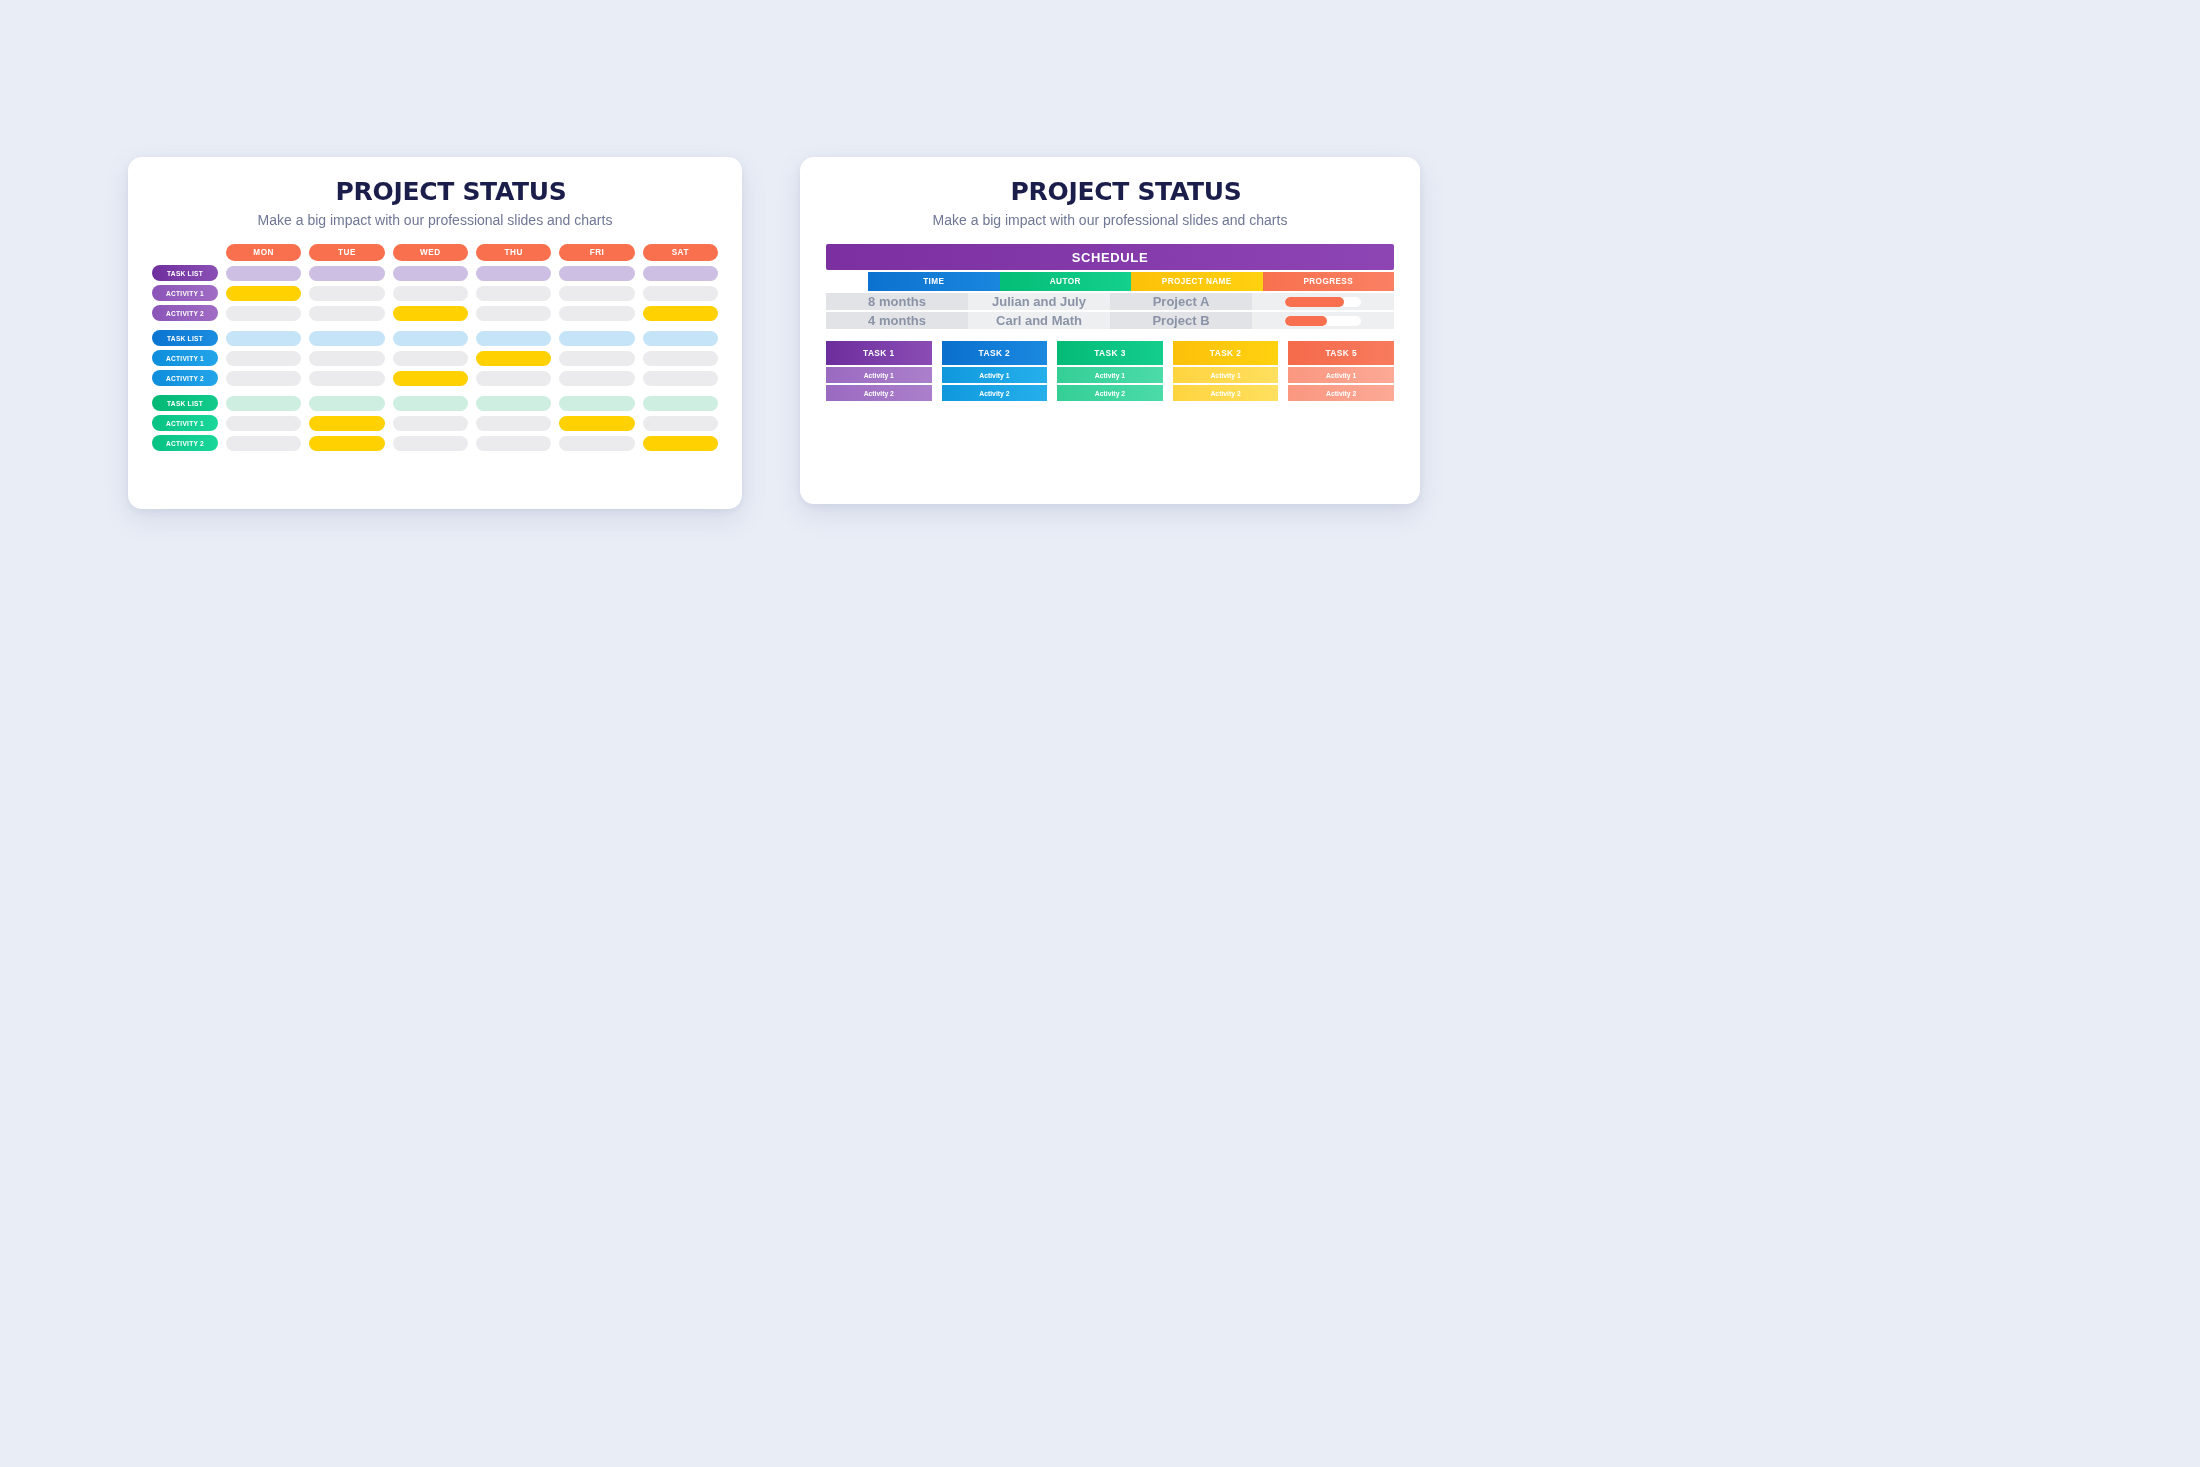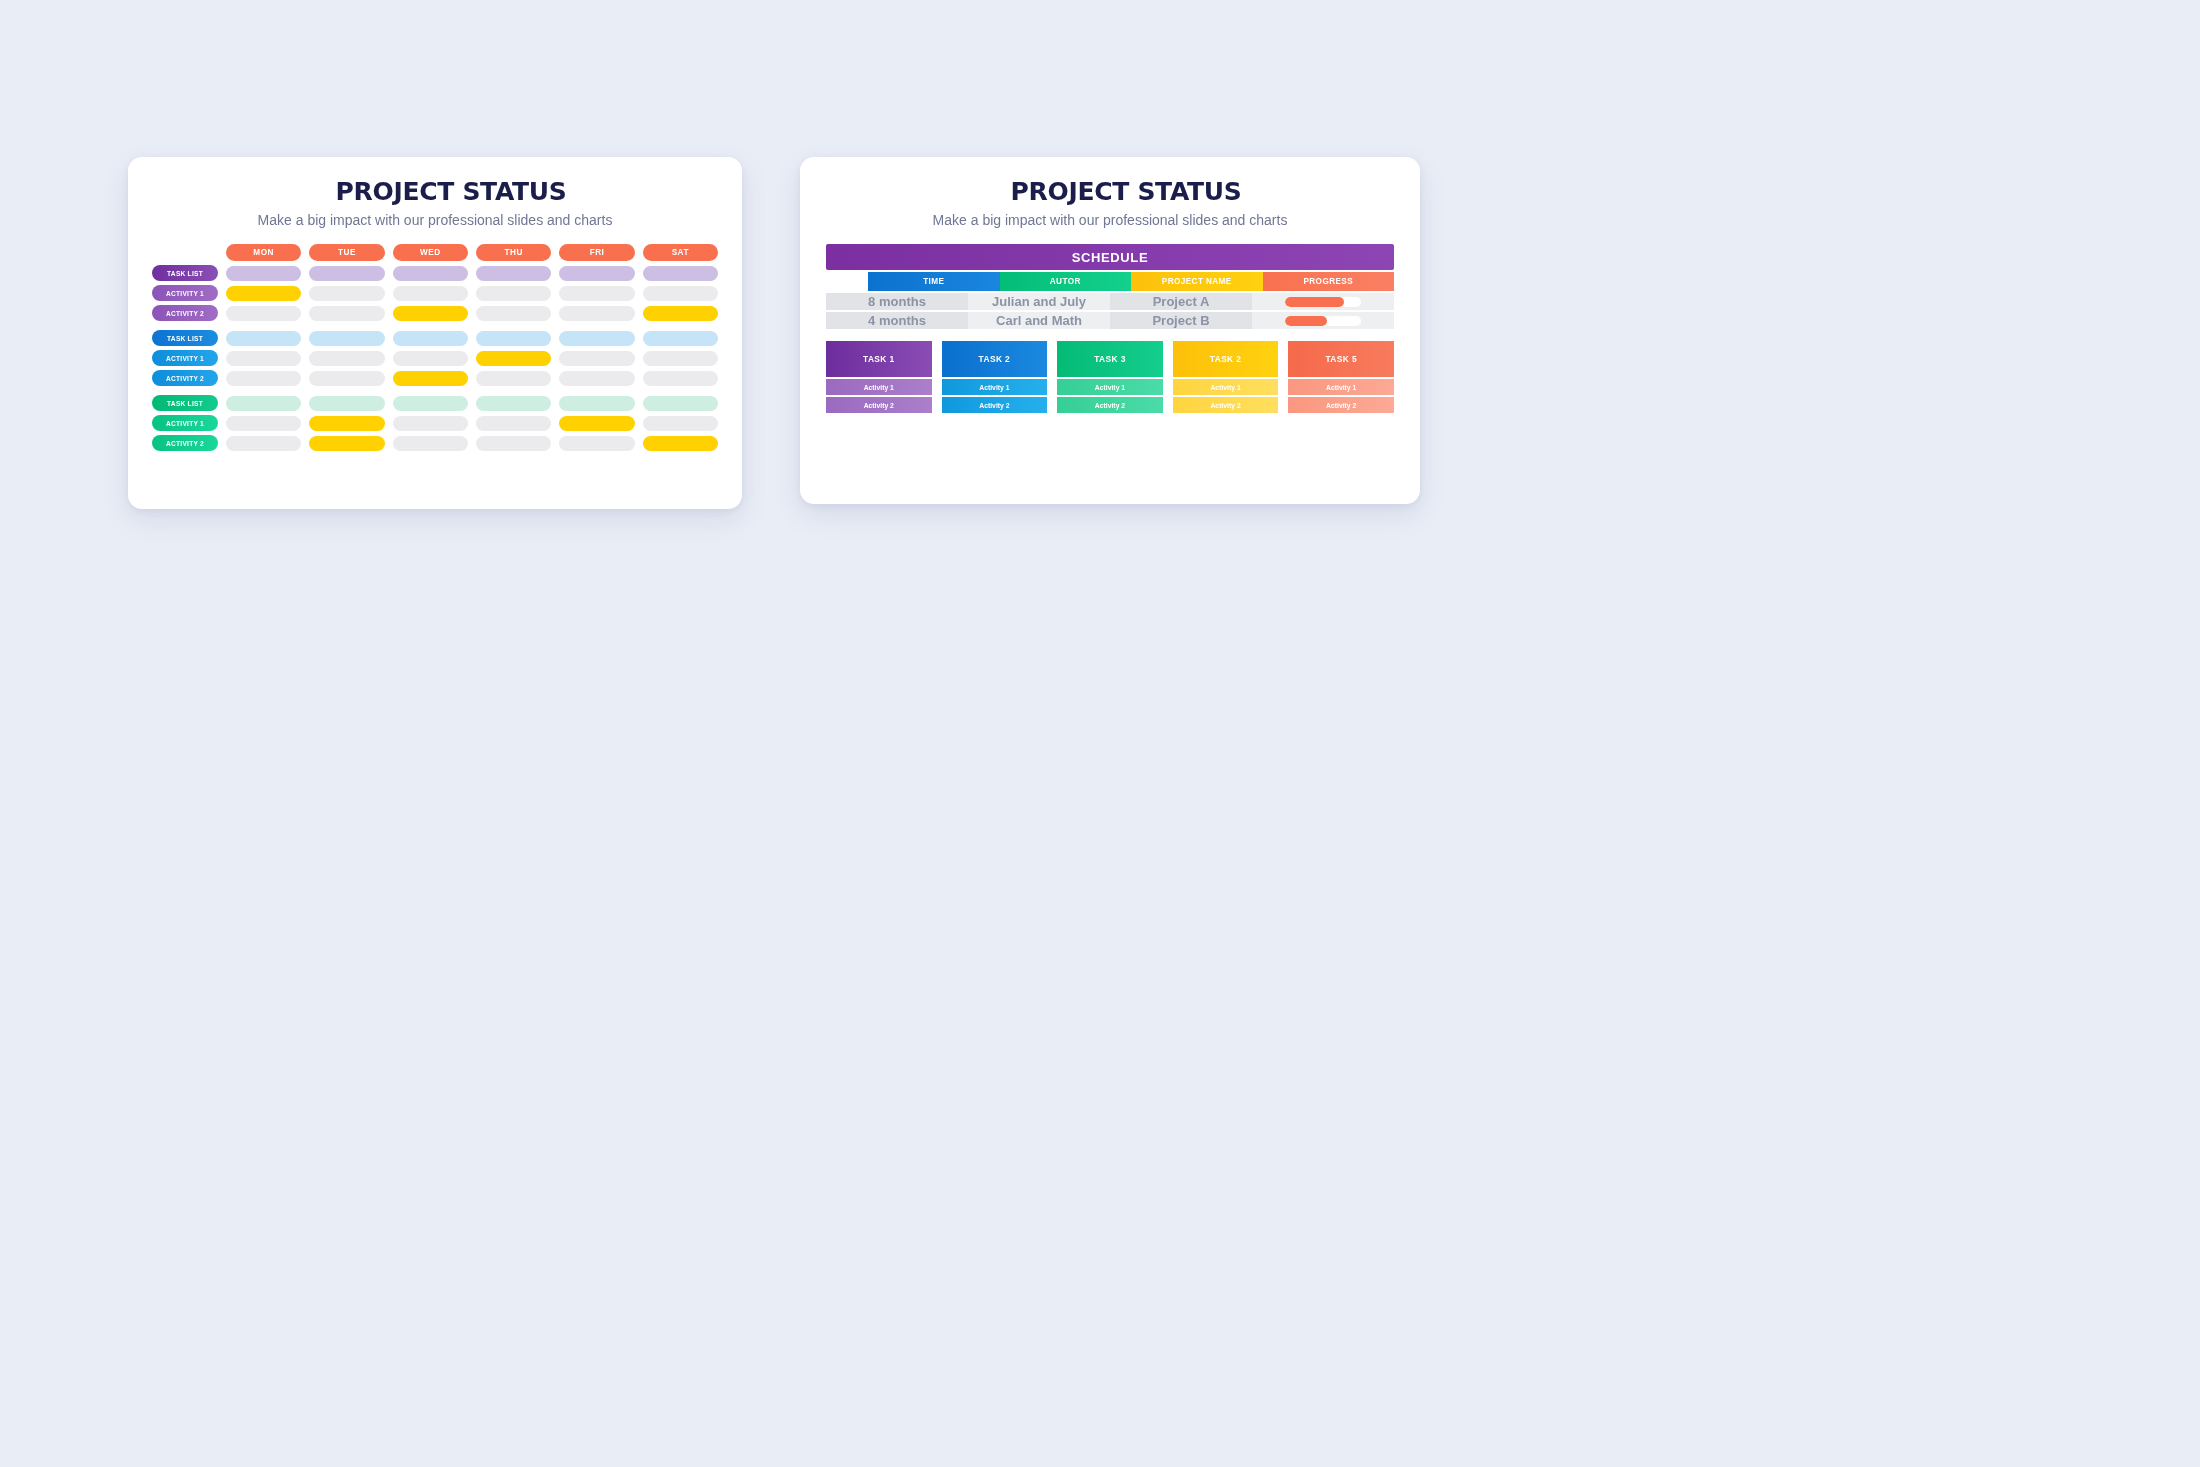--- a/index.html
+++ b/index.html
@@ -176,21 +176,21 @@
   }
 
   
   .tasks {
     display: flex;
     gap: 10px;
     margin: 12px 26px 0 26px;
   }
   .task-col { flex: 1 1 0; }
   .task-head {
-    height: 36px;
+    height: 24px;
     color: #fff;
     font-size: 8.4px;
     font-weight: 700;
     letter-spacing: 0.4px;
     display: flex;
     align-items: center;
     justify-content: center;
   }
   .task-cell {
     height: 16px;

